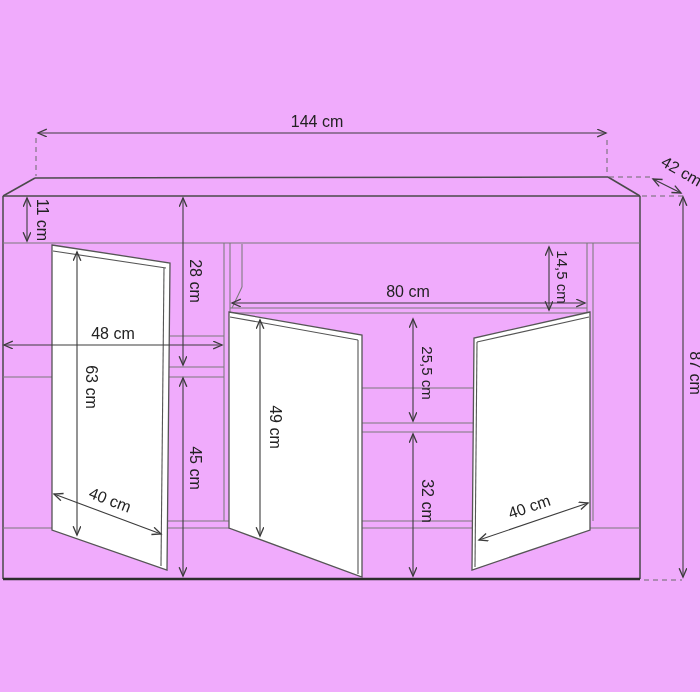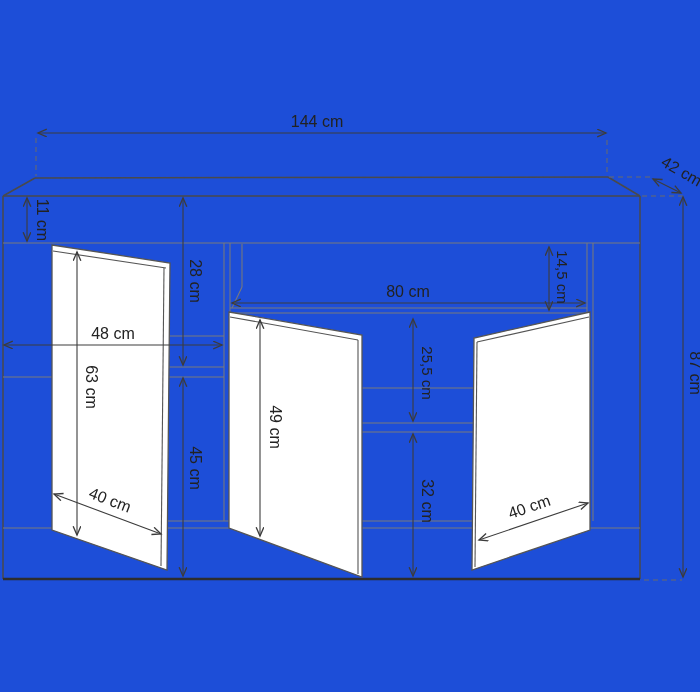--- a/index.html
+++ b/index.html
@@ -1,16 +1,16 @@
 <!DOCTYPE html>
 <html><head>
 <meta charset="utf-8">
 <style>
   html,body{margin:0;padding:0;background:#ffffff;}
-  .stage{width:700px;height:692px;position:relative;background:#1d4ed8;overflow:hidden;
+  .stage{width:700px;height:692px;position:relative;background:#f0abfc;overflow:hidden;
          font-family:"Liberation Sans", sans-serif;}
   svg{display:block;}
   text{font-family:"Liberation Sans", sans-serif;fill:#222222;}
   .dim-label{font-size:16px;}
   .dim-label-sm{font-size:15px;}
   .outline{stroke:#4a4a4a;stroke-width:1.5;fill:none;}
   .outline-heavy{stroke:#2d2d2d;stroke-width:2.4;fill:none;}
   .inner{stroke:#7a7a7a;stroke-width:1.05;fill:none;}
   .door{stroke:#555555;stroke-width:1.3;fill:#ffffff;}
   .doorline{stroke:#555555;stroke-width:1.1;fill:none;}

